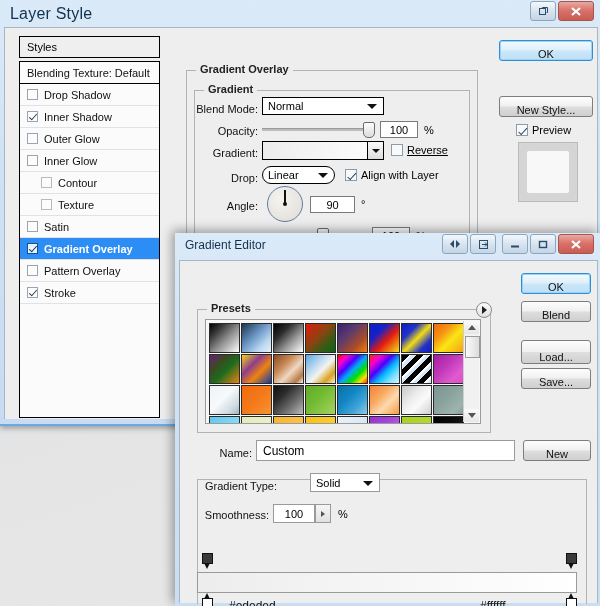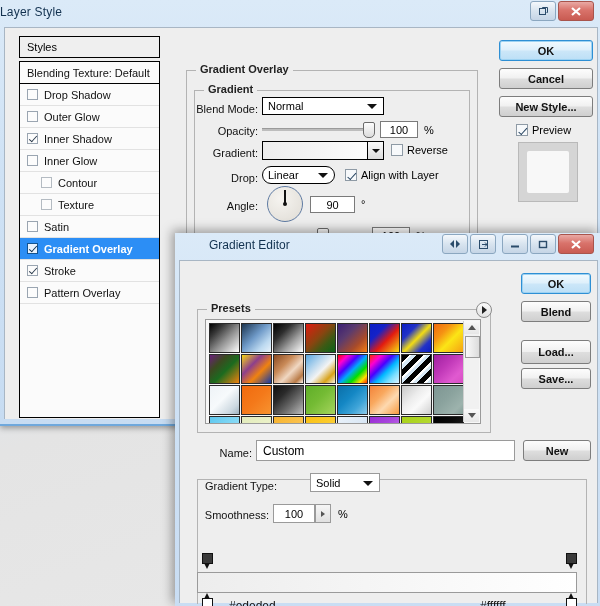--- a/index.html
+++ b/index.html
@@ -21,21 +21,21 @@
   .ls-window{
     position:absolute;left:0;top:0;width:600px;height:424px;
     background:linear-gradient(180deg,#dbeaf8 0%,#cfe2f5 40%,#c7dcf2 100%);
     border-bottom:2px solid #6fa8dc;
     box-shadow:0 2px 6px rgba(0,0,0,.35);
   }
   .ls-titlebar{
     position:absolute;left:0;top:0;width:600px;height:27px;
   }
   .ls-title{
-    position:absolute;left:0;top:5px;font-size:12px;color:#12314f;
+    position:absolute;left:10px;top:5px;font-size:16px;color:#12314f;
     letter-spacing:.2px;
   }
   .win-btns{position:absolute;top:1px;display:flex;gap:2px;}
   .win-btn{
     width:24px;height:18px;border:1px solid #8ba7c0;border-radius:3px;
     background:linear-gradient(180deg,#f4f8fc 0%,#d8e4ef 50%,#c5d5e6 100%);
     display:flex;align-items:center;justify-content:center;
     font-size:10px;color:#2b4c6b;
   }
   .win-btn.close{
@@ -153,44 +153,43 @@
   .dial .hub{
     position:absolute;left:50%;top:50%;width:4px;height:4px;margin:-2px 0 0 -2px;
     border-radius:50%;background:#111;
   }
 
   
   .btn{
     position:absolute;box-sizing:border-box;
     background:linear-gradient(180deg,#fdfdfd 0%,#f0f0f0 48%,#dedede 52%,#cfcfcf 100%);
     border:1px solid #7d7d7d;border-radius:3px;
-    font-size:11px;display:flex;align-items:center;justify-content:center;
+    font-size:11px;display:flex;align-items:flex-end;justify-content:center;
     color:#111;
-    font-weight:bold;
   }
   .btn.primary{
     background:linear-gradient(180deg,#f2fafe 0%,#dff0fb 45%,#cbe6f8 55%,#bcdff6 100%);
     border:1px solid #2e8fd4;box-shadow:0 0 0 1px #9dd2f2 inset;
   }
   .preview-box{
     position:absolute;background:#d5d5d5;border:1px solid #b9b9b9;
   }
   .preview-box .inner{
     position:absolute;left:50%;top:50%;width:42px;height:42px;margin:-21px 0 0 -21px;
     background:#f8f8f8;border-radius:2px;
   }
 
   
   .ge-window{
     position:absolute;left:175px;top:233px;width:425px;height:373px;
     background:linear-gradient(180deg,#dbeaf8 0%,#cfe2f5 35%,#c9ddf3 100%);
     box-shadow:-3px -3px 10px rgba(0,0,0,.35);
   }
   .ge-titlebar{position:absolute;left:0;top:0;width:425px;height:27px;}
-  .ge-title{position:absolute;left:10px;top:5px;font-size:12px;color:#12314f;margin-left:24px;}
+  .ge-title{position:absolute;left:10px;top:5px;font-size:12px;color:#12314f;}
   .ge-body{
     position:absolute;left:4px;top:27px;width:417px;height:342px;
     background:#eeeeee;border:1px solid #a8b6c4;border-bottom:none;
   }
 
   .presets-box{
     position:absolute;background:#f7f7f7;border:1px solid #9a9a9a;
     box-sizing:border-box;overflow:hidden;
   }
   .preset-grid{
@@ -305,26 +304,26 @@
       </div>
       <div class="styles-list" id="styles-list">
           <div class="style-row head">
             <span>Blending Texture: Default</span>
           </div>
           <div class="style-row">
             <span class="cb"></span>
             <span>Drop Shadow</span>
           </div>
           <div class="style-row">
+            <span class="cb on"></span>
+            <span>Inner Shadow</span>
+          </div>
+          <div class="style-row">
             <span class="cb"></span>
             <span>Outer Glow</span>
-          </div>
-          <div class="style-row">
-            <span class="cb on"></span>
-            <span>Inner Shadow</span>
           </div>
           <div class="style-row">
             <span class="cb"></span>
             <span>Inner Glow</span>
           </div>
           <div class="style-row sub">
             <span class="cb sub"></span>
             <span>Contour</span>
           </div>
           <div class="style-row sub">
@@ -333,26 +332,26 @@
           </div>
           <div class="style-row">
             <span class="cb"></span>
             <span>Satin</span>
           </div>
           <div class="style-row sel">
             <span class="cb on"></span>
             <span>Gradient Overlay</span>
           </div>
           <div class="style-row">
+            <span class="cb"></span>
+            <span>Pattern Overlay</span>
+          </div>
+          <div class="style-row">
             <span class="cb on"></span>
             <span>Stroke</span>
-          </div>
-          <div class="style-row">
-            <span class="cb"></span>
-            <span>Pattern Overlay</span>
           </div>
         </div>
 
       <div class="grp" style="left:181px;top:42px;width:290px;height:180px;">
         <span class="grp-lbl">Gradient Overlay</span>
       </div>
 
       <div class="grp" style="left:189px;top:62px;width:274px;height:150px;">
         <span class="grp-lbl">Gradient</span>
       </div>
@@ -372,21 +371,21 @@
         <span>100</span>
       </div>
       <div class="pct" style="left:419px;top:96px;">%</div>
 
       <div class="lbl" style="left:180px;top:119px;width:73px;">Gradient:</div>
       <div class="gradswatch" style="left:257px;top:113px;width:122px;height:19px;">
         <div class="drop">
             <i></i>
           </div>
       </div>
-      <div class="chkline" style="left:386px;top:116px;">
+      <div class="chkline" style="left:386px;top:116px;text-decoration:underline;">
         <span class="cb2" id="cb-reverse"></span>
         <span>Reverse</span>
       </div>
 
       <div class="lbl" style="left:180px;top:144px;width:73px;">Drop:</div>
       <div class="combo" style="left:257px;top:138px;width:73px;height:18px;border-radius:9px;">
         <span>Linear</span>
         <i class="arrow"></i>
       </div>
       <div class="chkline" style="left:340px;top:141px;">
@@ -409,23 +408,20 @@
         <div class="track"></div>
         <div class="knob" style="left:55px;"></div>
       </div>
       <div class="numbox" style="left:367px;top:199px;width:38px;height:17px;">
         <span>100</span>
       </div>
       <div class="pct" style="left:411px;top:202px;">%</div>
 
       <div class="btn primary" style="left:494px;top:12px;width:94px;height:21px;">
         <span>OK</span>
-      </div>
-      <div class="btn" style="left:494px;top:40px;width:94px;height:21px;">
-        <span>Cancel</span>
       </div>
       <div class="btn" style="left:494px;top:68px;width:94px;height:21px;">
         <span>New Style...</span>
       </div>
       <div class="chkline" style="left:511px;top:96px;">
         <span class="cb2 on" id="cb-preview"></span>
         <span>Preview</span>
       </div>
       <div class="preview-box" style="left:513px;top:114px;width:58px;height:58px;">
         <span class="inner"></span>

